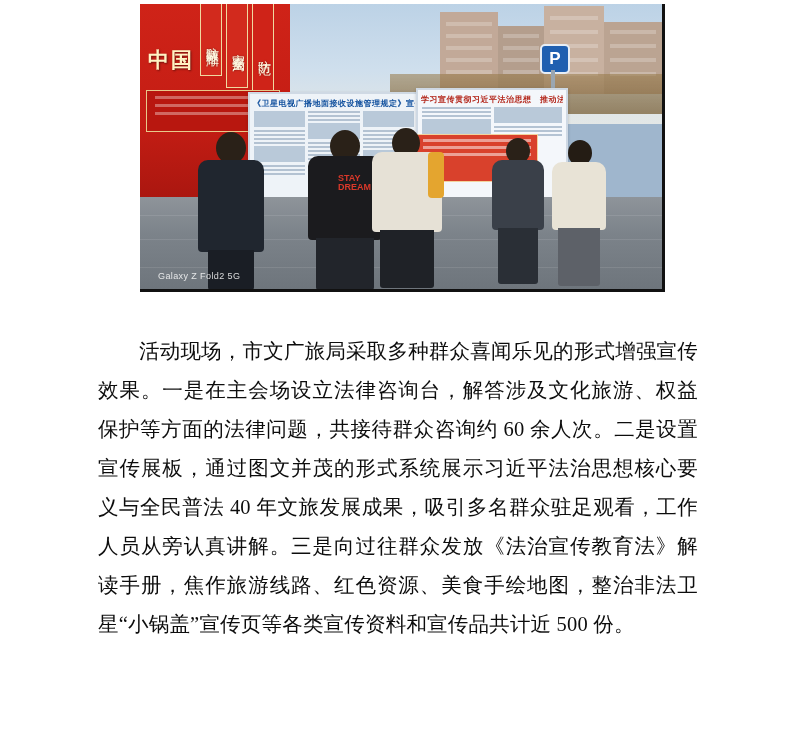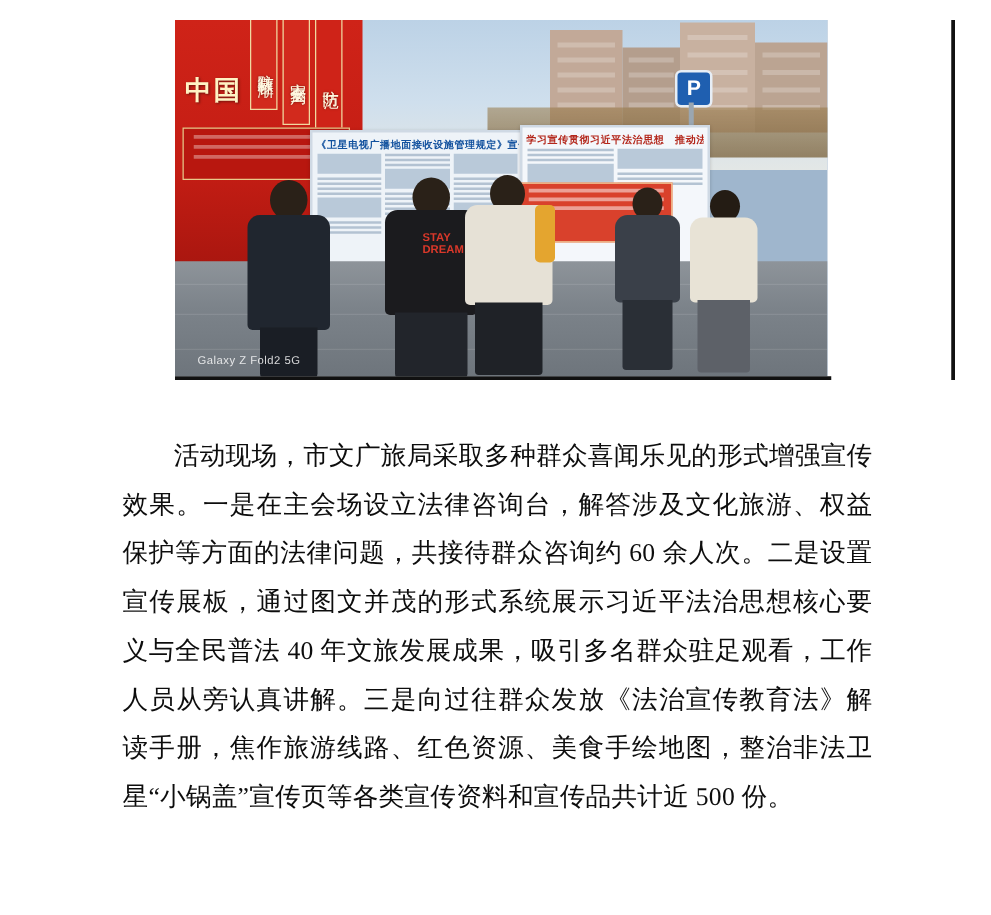--- a/index.html
+++ b/index.html
@@ -17,22 +17,22 @@
 
   .page {
     position: absolute;
     inset: 0;
   }
 
   
   .figure {
     position: absolute;
     left: 140px;
-    top: 16px;
-    width: 624px;
+    top: 4px;
+    width: 525px;
     height: 288px;
   }
   .photo {
     position: absolute;
     left: 0;
     top: 0;
     width: 522px;
     height: 285px;
     overflow: hidden;
     background: #9fb6cd;
@@ -246,21 +246,21 @@
     position: absolute;
     left: 0; bottom: 0;
     width: 525px; height: 3px;
     background: #111;
   }
 
   
   .bodytext {
     position: absolute;
     left: 98px;
-    top: 346px;
+    top: 332px;
     width: 600px;
     font-size: 20.5px;
     line-height: 39px;
     color: #0d0d0d;
     text-align: justify;
     text-justify: inter-ideograph;
     letter-spacing: 0.2px;
   }
   .bodytext p { margin: 0; text-indent: 2em; }
 </style>

